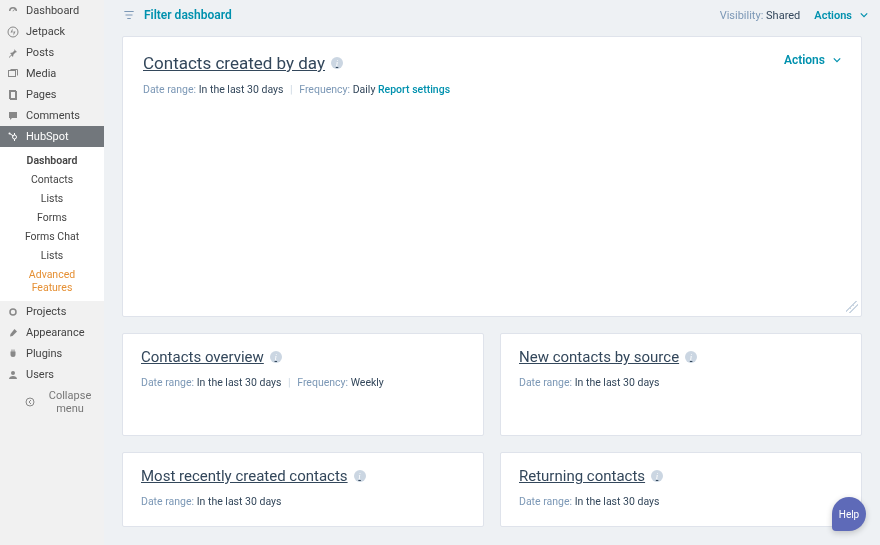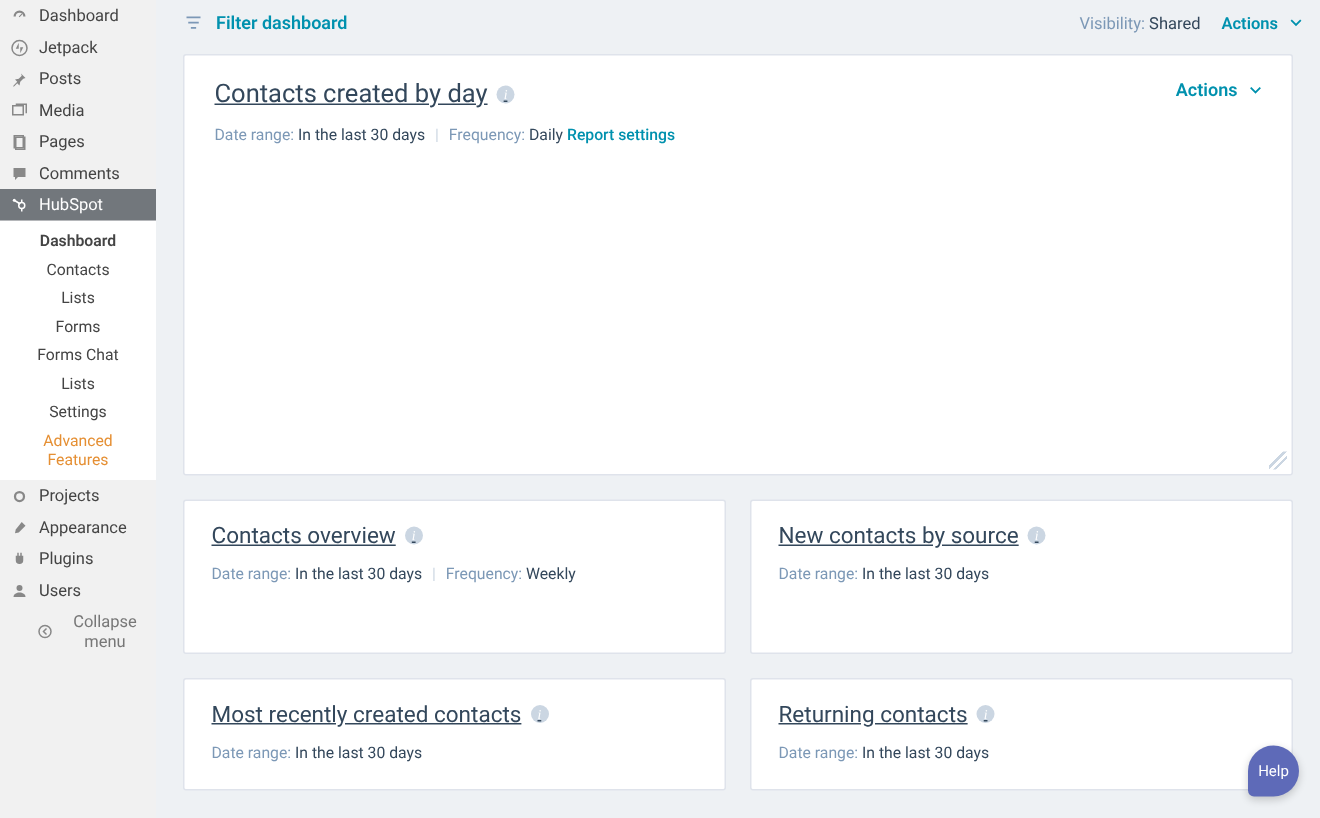--- a/index.html
+++ b/index.html
@@ -201,21 +201,20 @@
       <span>HubSpot</span>
     </div>
 
     <div class="sub-nav">
       <div class="sub-item bold">Dashboard</div>
       <div class="sub-item">Contacts</div>
       <div class="sub-item">Lists</div>
       <div class="sub-item">Forms</div>
       <div class="sub-item">Forms Chat</div>
       <div class="sub-item">Lists</div>
-      <div class="sub-item">Settings</div>
       <div class="sub-item orange">Advanced Features</div>
     </div>
 
     <div class="side-item">
       <span class="ic">
           <svg width="12" height="12" viewBox="0 0 24 24" fill="none" stroke="currentColor" stroke-width="3">
             <circle cx="12" cy="12" r="6"></circle>
           </svg>
         </span>
       <span>Projects</span>

